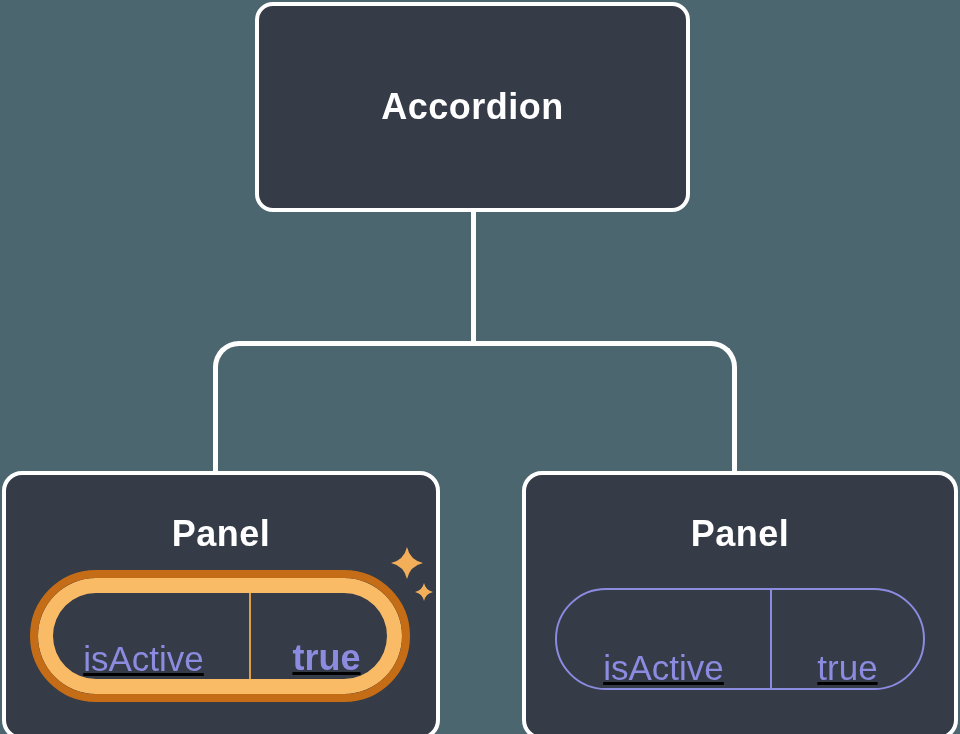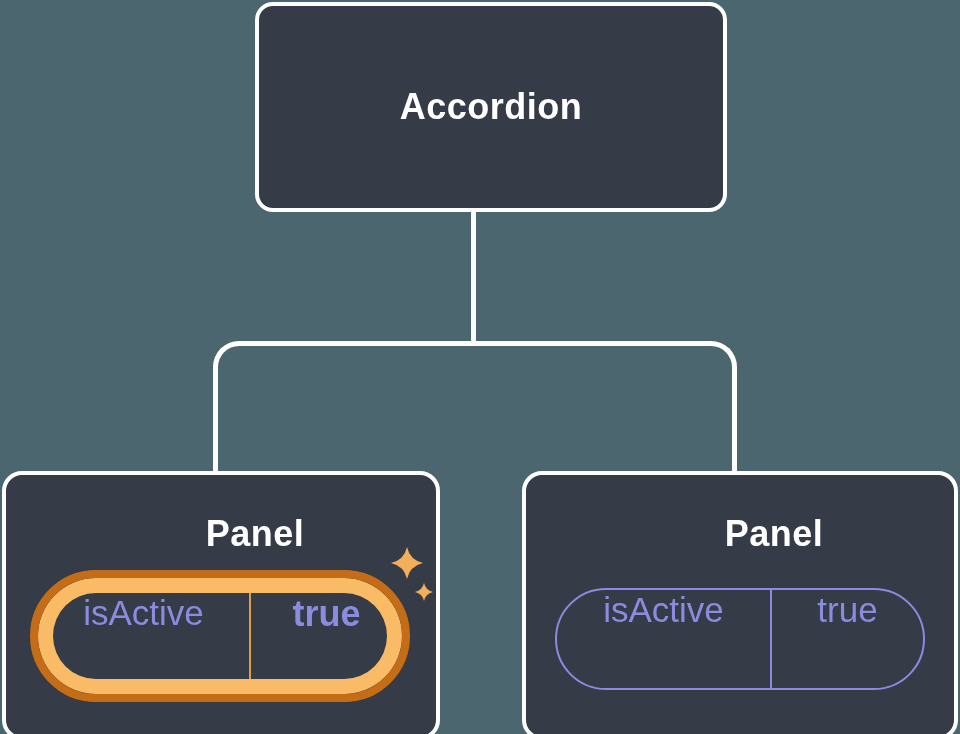--- a/index.html
+++ b/index.html
@@ -15,61 +15,60 @@
   }
   
   .node{
     position:absolute;
     box-sizing:border-box;
     background:var(--node-fill,#353b47);
     border:4px solid var(--node-border,#ffffff);
     border-radius:18px;
   }
   .node-root{
-    left:255px;top:2px;width:472px;height:210px;
+    left:255px;top:2px;width:435px;height:210px;
     display:flex;align-items:center;justify-content:center;
   }
   .node-title{
     color:var(--text-primary,#ffffff);
     font-size:36px;font-weight:bold;
     letter-spacing:.5px;
   }
   .panel{
     left:2px;top:471px;width:438px;height:269px;
     border-radius:20px;
   }
   .panel-right{
     left:522px;width:436px;
   }
   .panel-title{
     position:absolute;left:0;top:38px;width:100%;
     text-align:center;
     color:var(--text-primary,#ffffff);
     font-size:36px;font-weight:bold;
     letter-spacing:.5px;
-    padding-left:34px;
   }
   
   .stem{
     position:absolute;
     left:471px;top:210px;width:5px;height:134px;
     background:var(--connector,#ffffff);
   }
   .bracket{
     position:absolute;box-sizing:border-box;
     left:213px;top:341px;width:524px;height:131px;
     border-top:5px solid var(--connector,#ffffff);
     border-left:5px solid var(--connector,#ffffff);
     border-right:5px solid var(--connector,#ffffff);
     border-radius:26px 26px 0 0;
   }
   
   .pill{
     position:absolute;box-sizing:border-box;
-    display:flex;align-items:flex-start;
+    display:flex;align-items:flex-end;text-decoration:underline;
   }
   .pill-active{
     left:24px;top:95px;width:380px;height:132px;
     border:8px solid var(--highlight-ring-outer,#c46d16);
     box-shadow:inset 0 0 0 15px var(--highlight-ring-inner,#fabb66);
     border-radius:66px;
     background:var(--node-fill,#353b47);
     padding:15px 0;
   }
   .pill-inactive{

